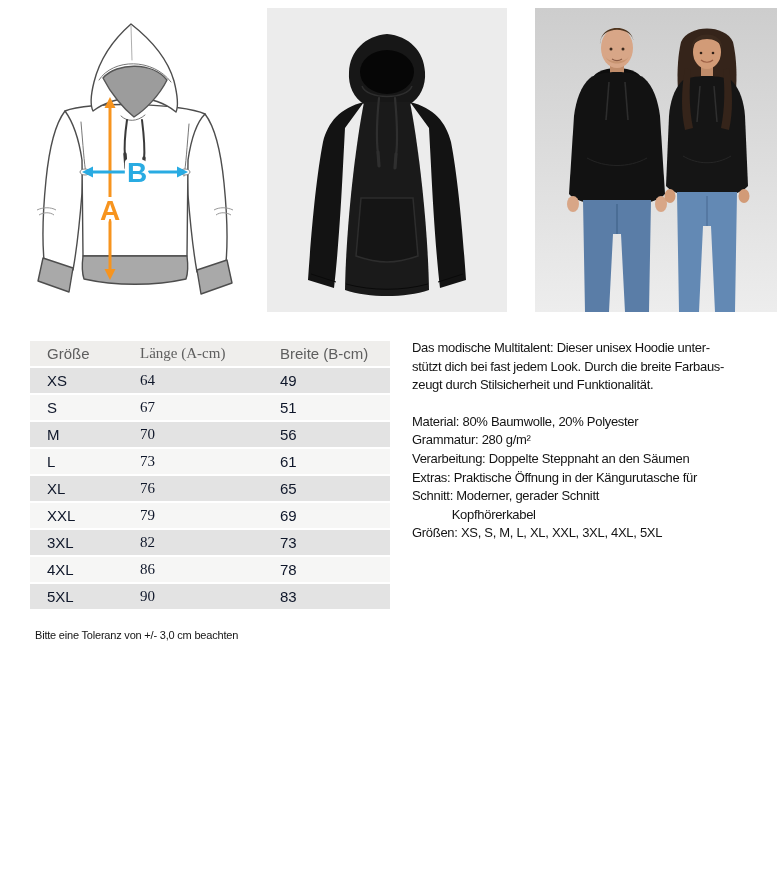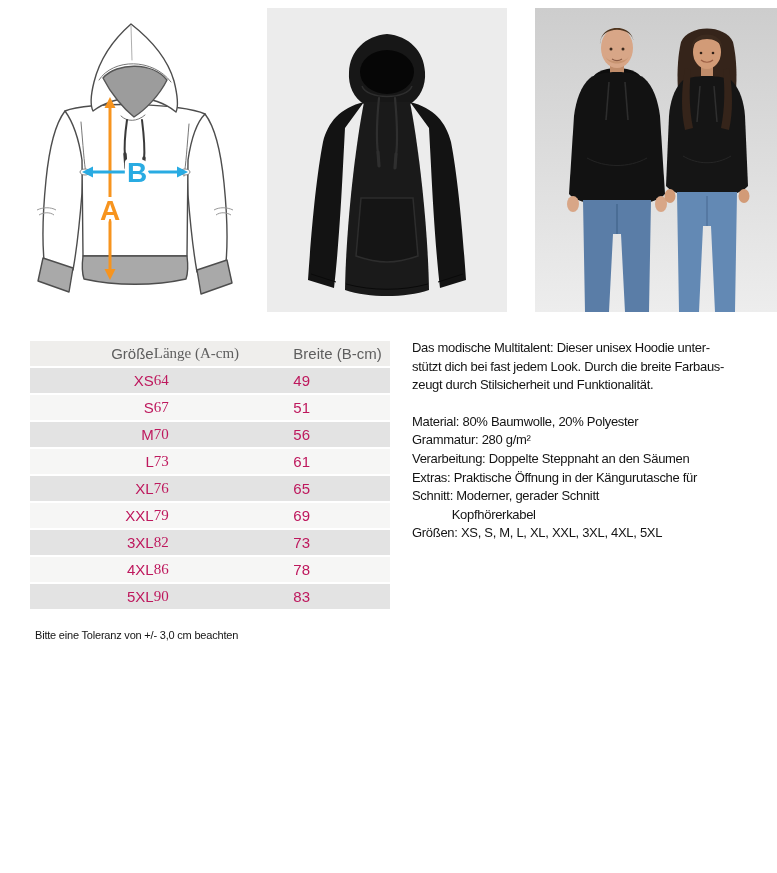--- a/index.html
+++ b/index.html
@@ -12,24 +12,24 @@
   
   .diagram       { position:absolute; left:25px;  top:10px; width:220px; height:305px; }
   .product-photo { position:absolute; left:267px; top:8px;  width:240px; height:304px; }
   .models-photo  { position:absolute; left:535px; top:8px;  width:242px; height:304px; }
   .diagram svg, .product-photo svg, .models-photo svg { display:block; width:100%; height:100%; }
 
   
   .size-table { position:absolute; left:30px; top:341px; width:360px; font-size:15px; }
   .t-header, .t-row { display:flex; align-items:center; height:25px; border-bottom:2px solid #ffffff; }
   .t-header { background:#efeeec; color:#5e5e5e; }
-  .t-row    { color:#be185d; }
+  .t-row    { color:#0f172a; }
   .t-body .t-row:nth-child(odd)  { background:#e3e3e3; }
   .t-body .t-row:nth-child(even) { background:#f6f6f5; }
-  .col-size { width:93px;  padding-left:31px;text-align:right; }
+  .col-size { width:93px;  padding-left:17px; }
   .col-len  { width:140px;font-family:Liberation Serif, serif; }
   .col-wid  { width:97px;  }
 
   
   .description { position:absolute; left:412px; top:339px; color:#141414;
                  font-size:13px; line-height:18.6px; letter-spacing:-0.3px; }
   .desc-line { white-space:pre; }
   .specs { margin-top:18px; }
 
   

